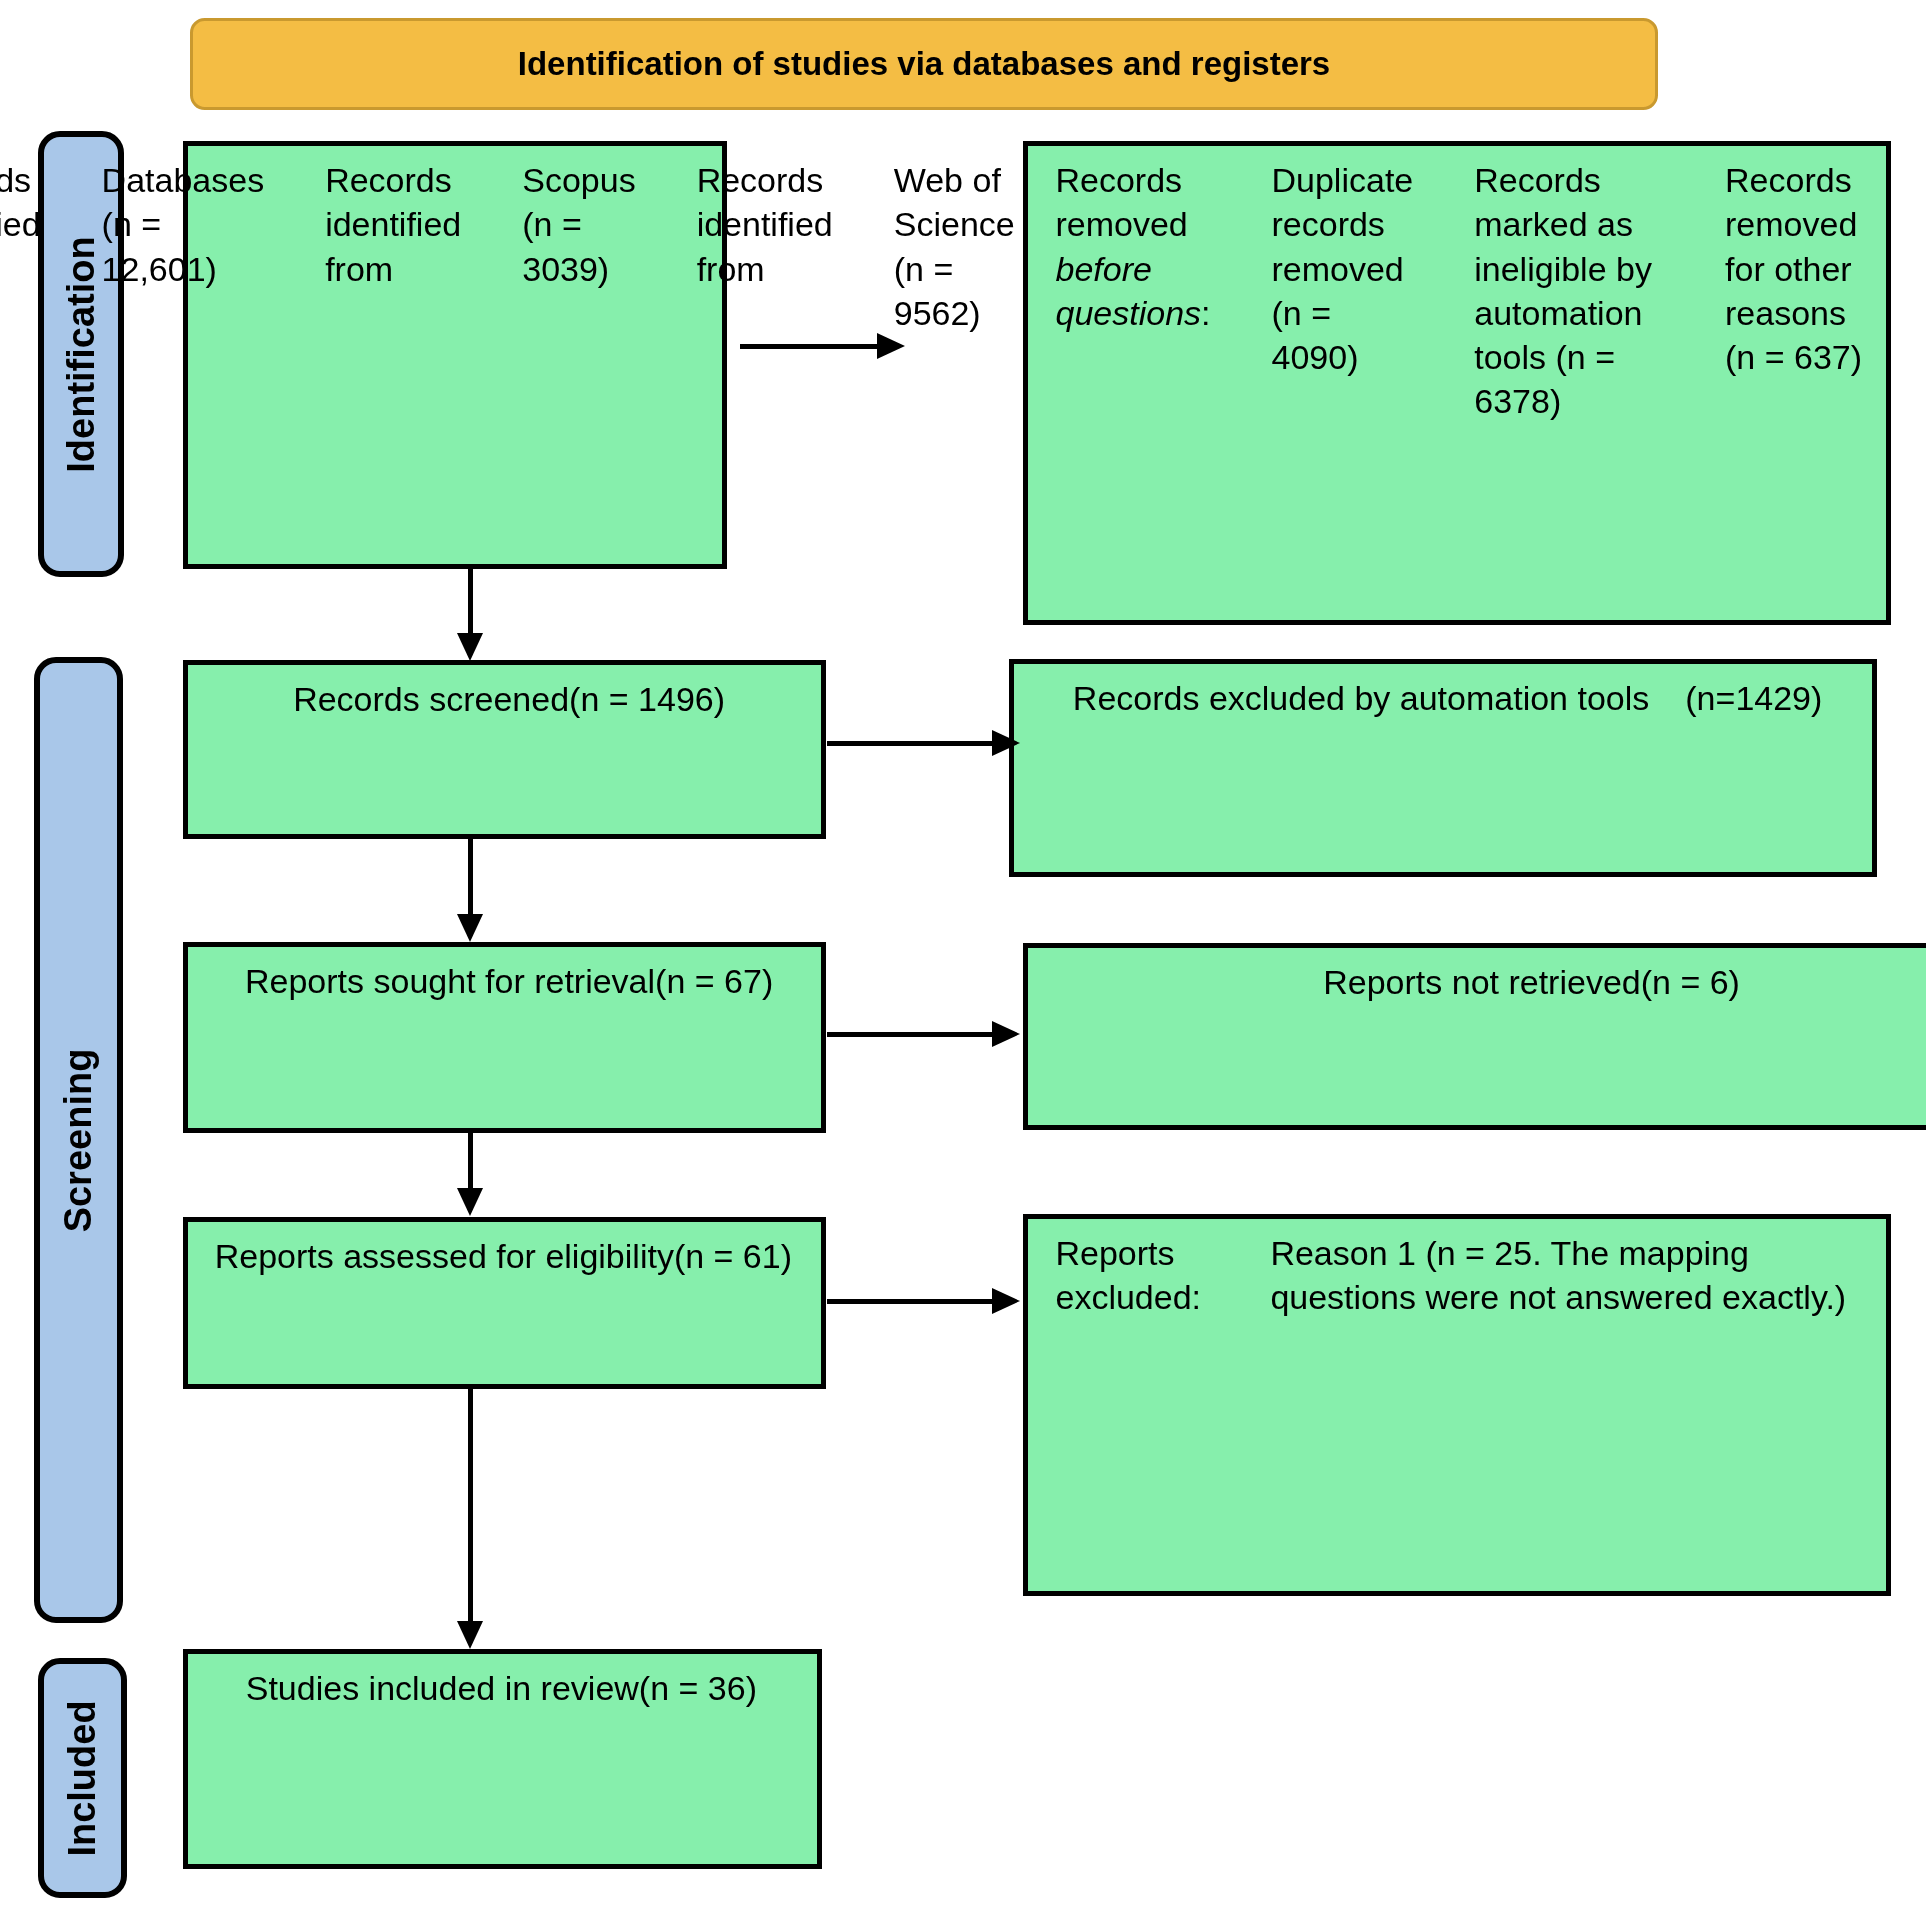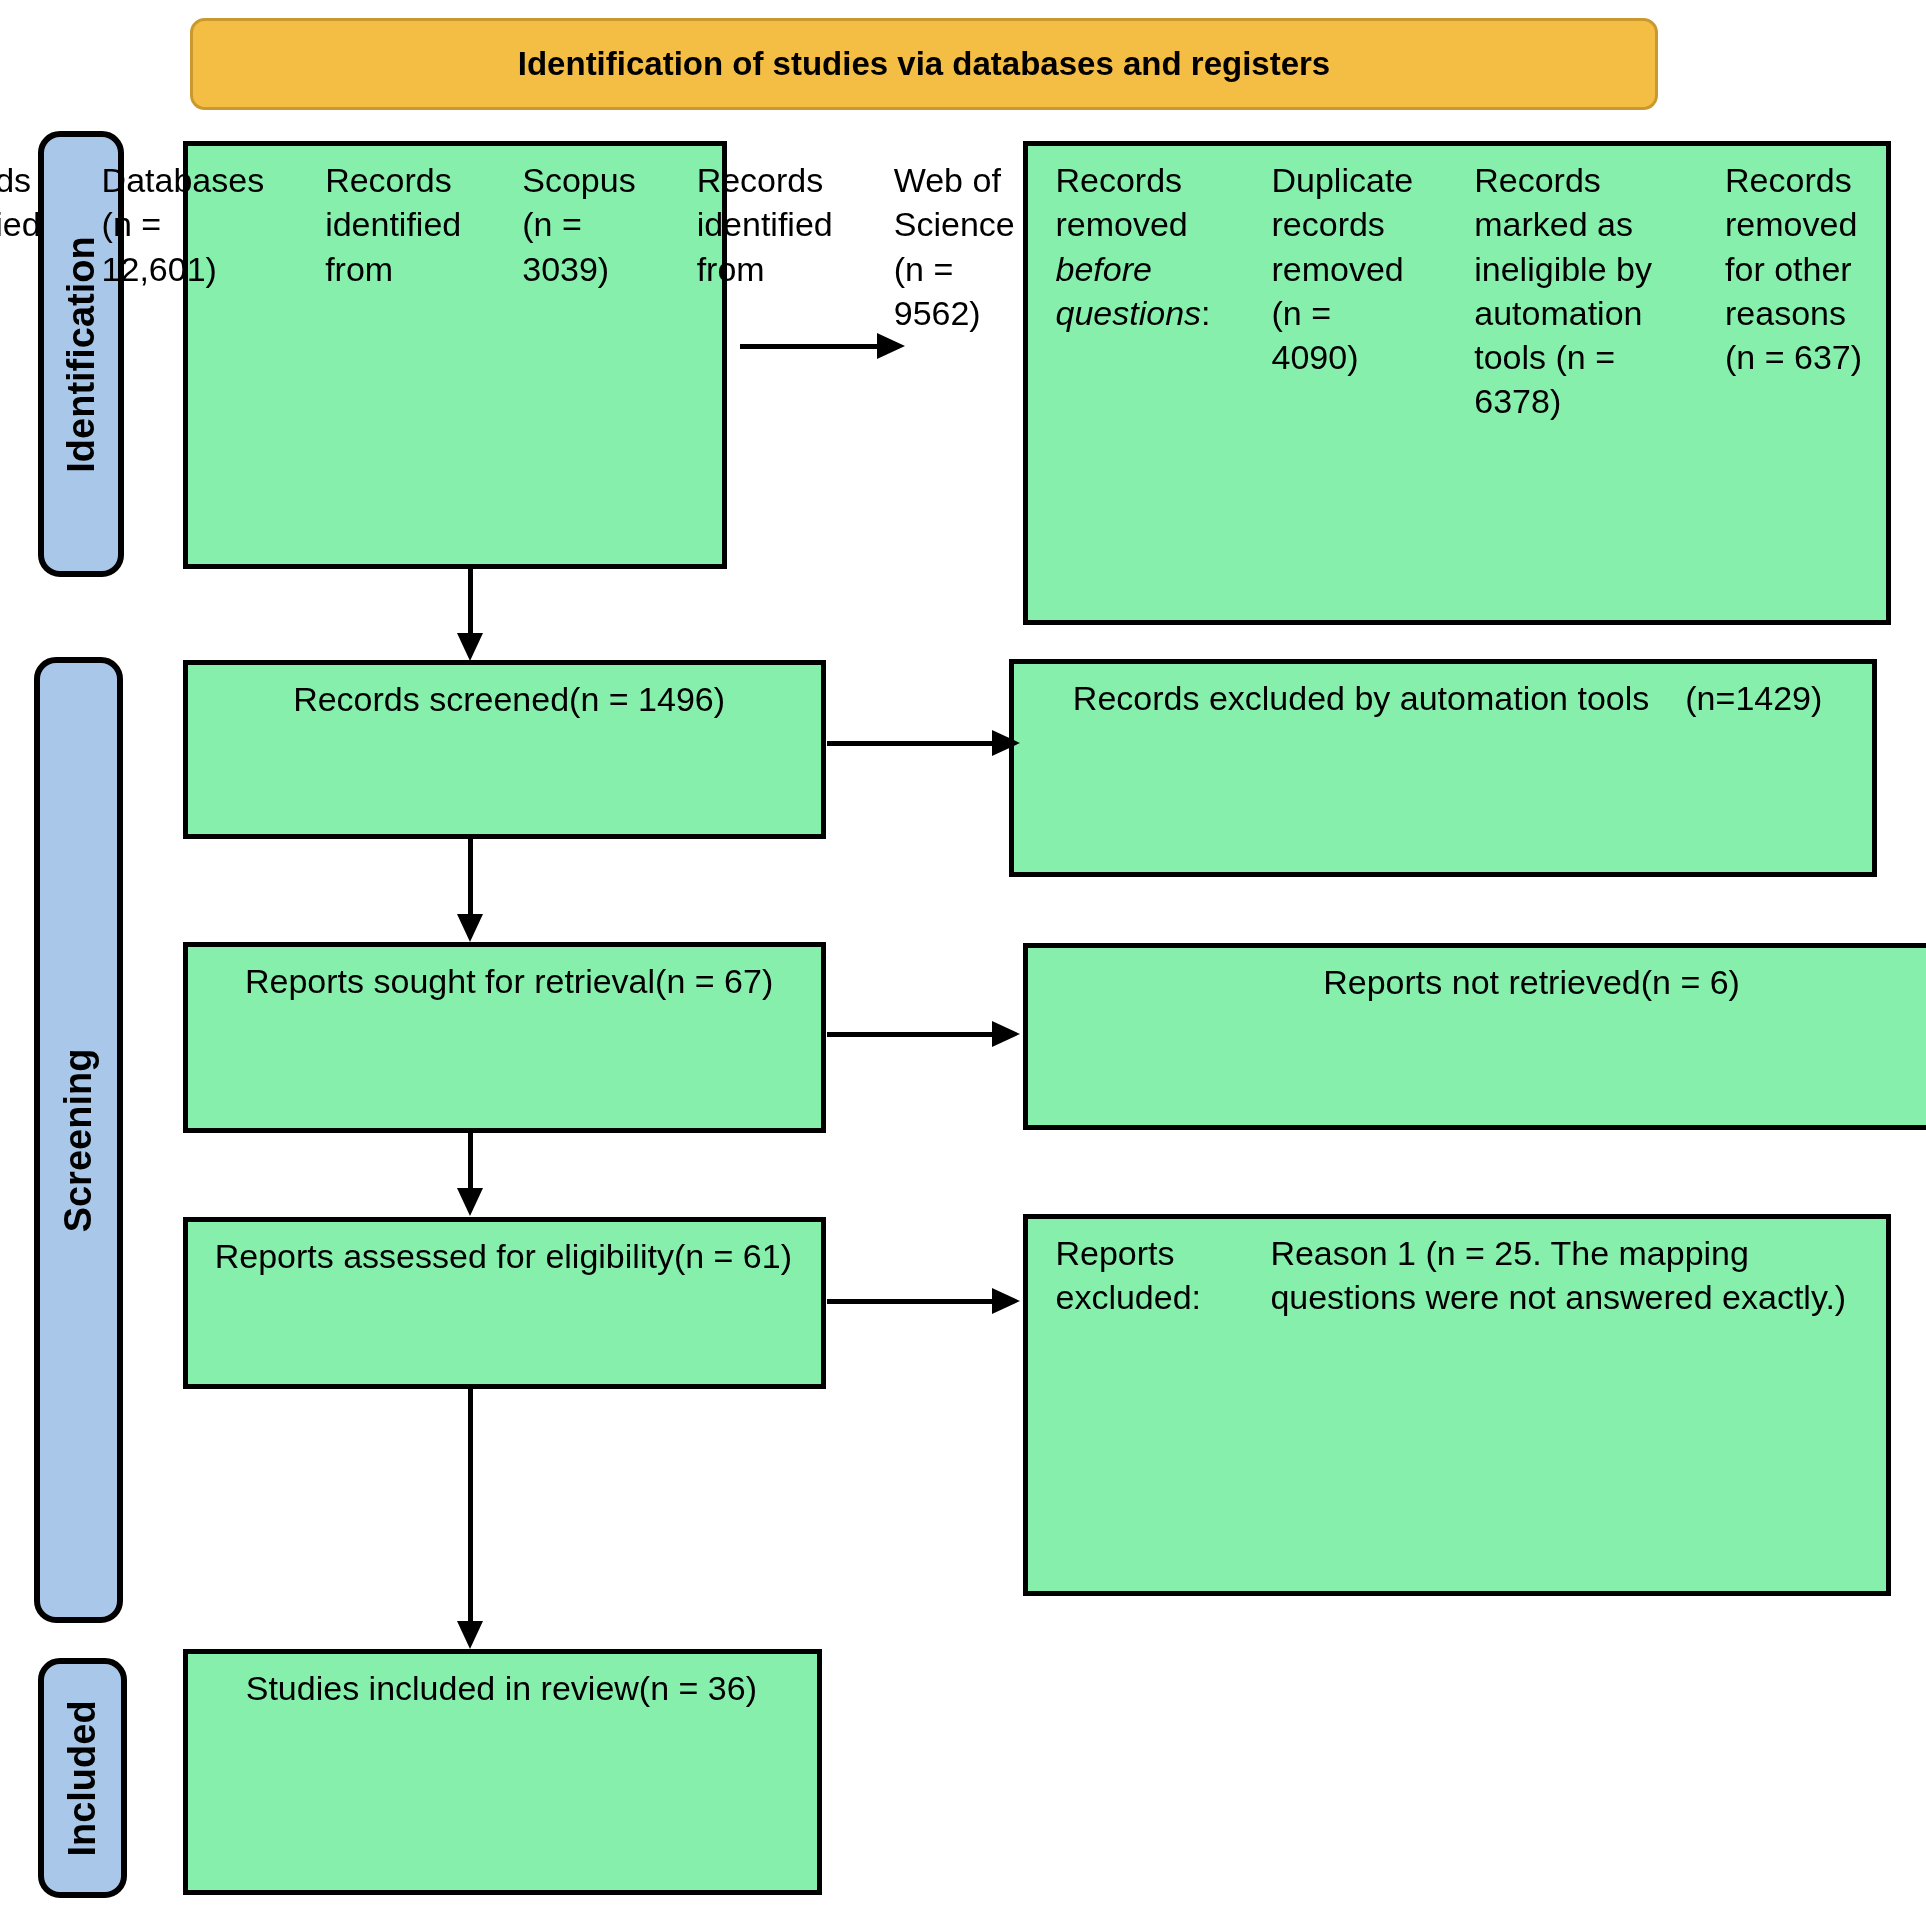--- a/index.html
+++ b/index.html
@@ -59,21 +59,21 @@
   .fbox .italic { font-style: italic; }
 
   #box-records-identified    { left: 183px;  top: 141px;  width: 544px;  height: 428px; }
   #box-records-removed       { left: 1023px; top: 141px;  width: 868px; height: 484px; }
   #box-records-screened      { left: 183px;  top: 660px; width: 643px; height: 179px; }
   #box-records-excluded      { left: 1009px; top: 659px; width: 868px; height: 218px; gap: 36px; }
   #box-reports-sought        { left: 183px;  top: 942px; width: 643px; height: 191px; }
   #box-reports-not-retrieved { left: 1023px; top: 943px; width: 1008px; height: 187px; }
   #box-reports-assessed      { left: 183px;  top: 1217px; width: 643px; height: 172px; padding-left: 16px; }
   #box-reports-excluded      { left: 1023px; top: 1214px; width: 868px; height: 382px; }
-  #box-studies-included      { left: 183px;  top: 1649px; width: 639px; height: 246px; padding-left: 16px; }
+  #box-studies-included      { left: 183px;  top: 1649px; width: 639px; height: 220px; padding-left: 16px; }
 
   
   .arrow-h {
     position: absolute; height: 4.9px; background: #000;
   }
   .arrow-h::after {
     content: ""; position: absolute;
     right: -28px; top: -11px;
     width: 0; height: 0;
     border-left: 28px solid #000;

